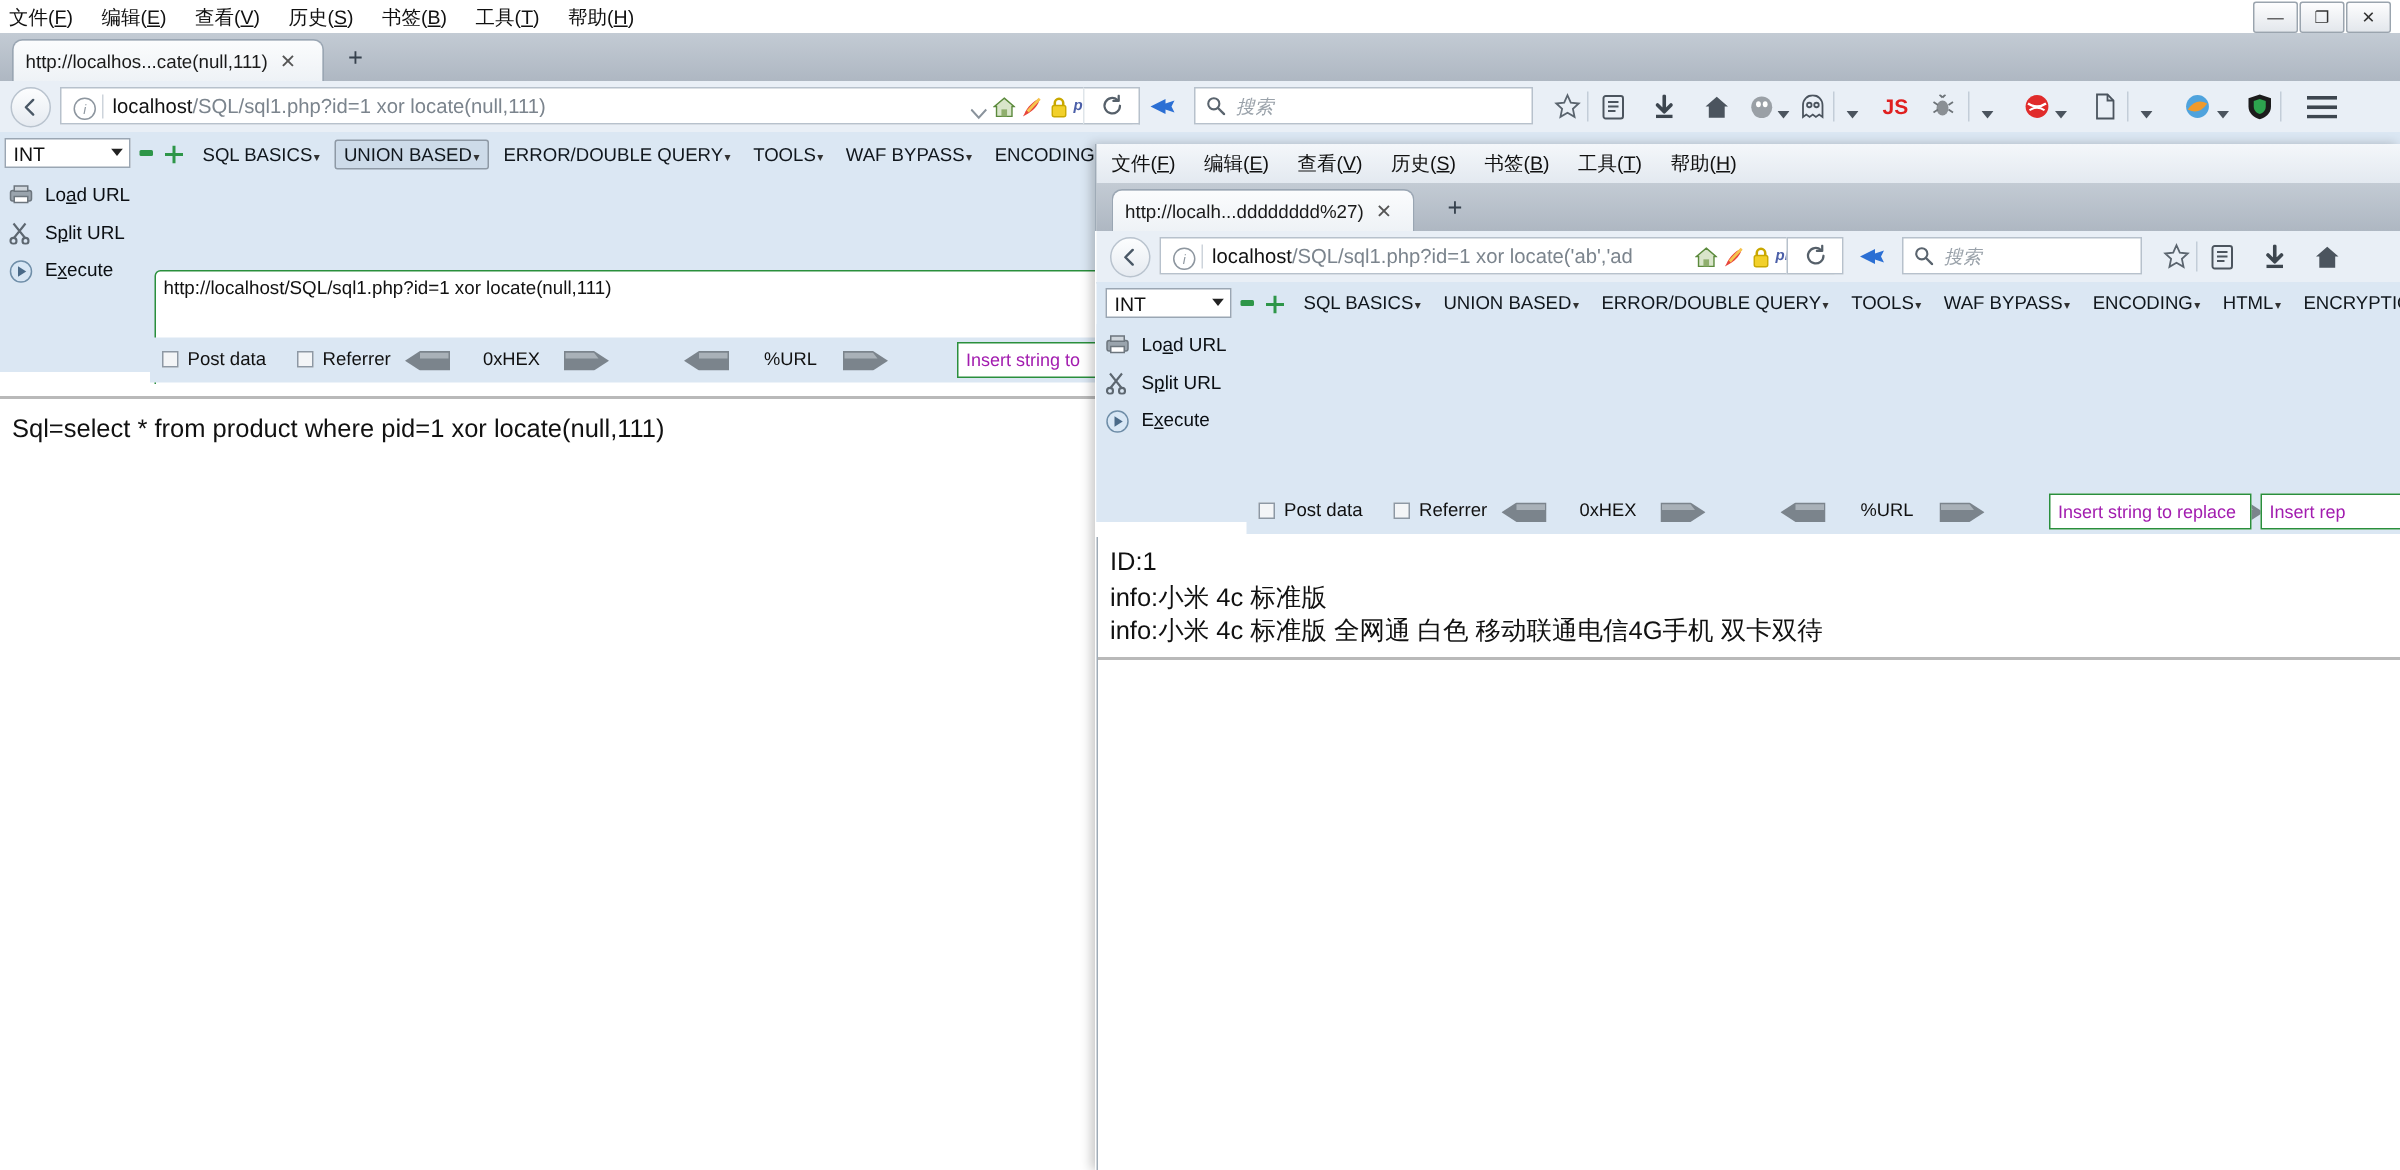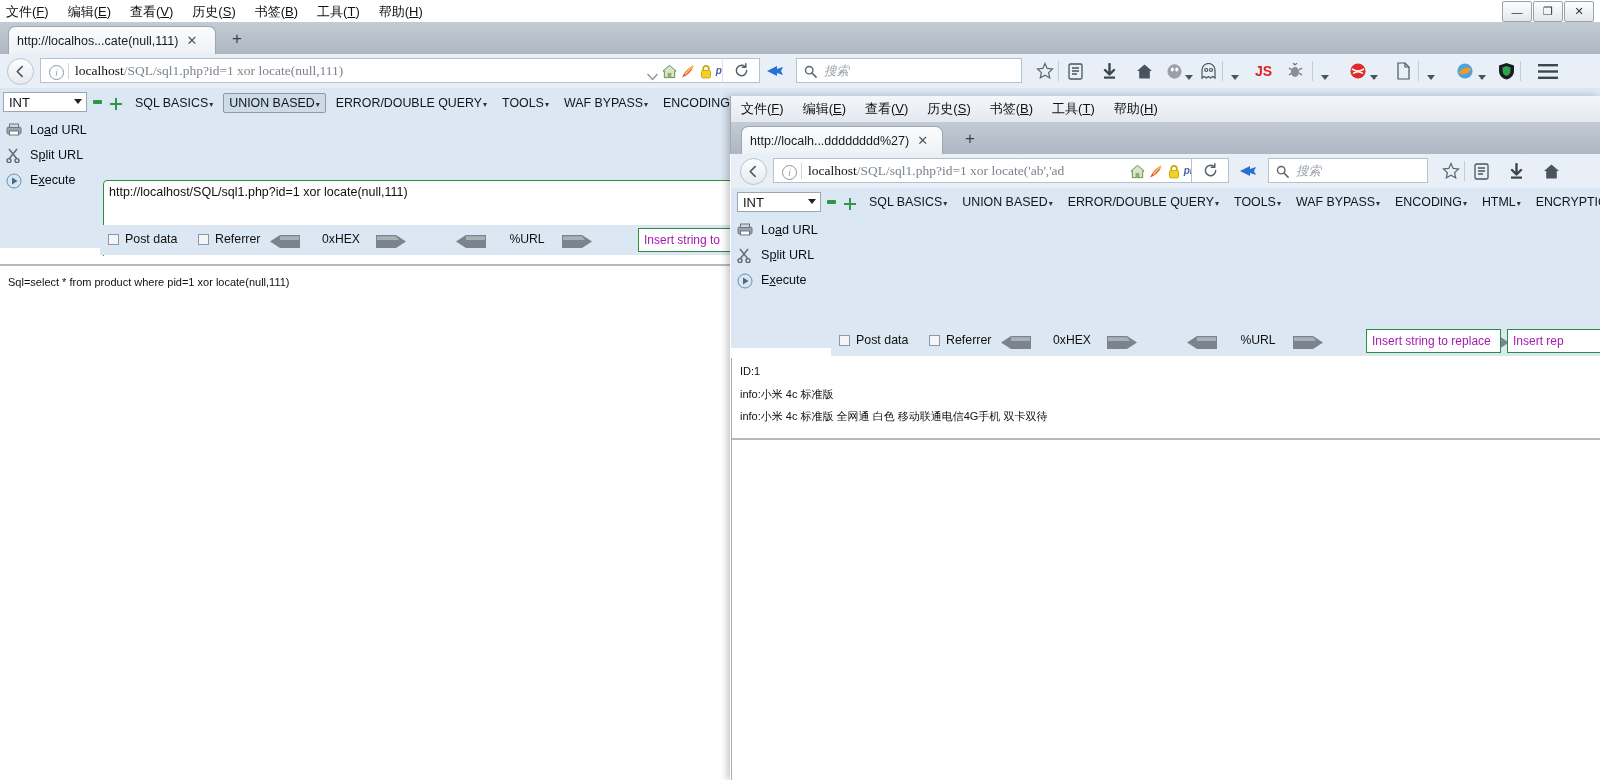--- a/index.html
+++ b/index.html
@@ -50,21 +50,21 @@
   
   .navbar{background:#e9eff6;border-bottom:1px solid #c3cdd8;}
   .navback{
     border-radius:50%;border:1px solid #b9c3ce;background:linear-gradient(180deg,#fcfdfe,#e6ebf1);
     display:flex;align-items:center;justify-content:center;color:#4a5866;
   }
   .urlbox{
     background:#fff;border:1px solid #b7c1cc;display:flex;align-items:center;
     box-sizing:border-box;
   }
-  .urltext{font-size:13.5px;color:#111;white-space:nowrap;overflow:hidden;font-family:Liberation Serif, serif;}
+  .urltext{font-size:13.5px;color:#111;white-space:nowrap;overflow:hidden;}
   .urltext .dim{color:#7b848d;}
   .infoi{
     border-radius:50%;border:1.3px solid #8d969f;color:#8d969f;
     display:flex;align-items:center;justify-content:center;font-size:9px;font-style:italic;
   }
   .searchbox{background:#fff;border:1px solid #b7c1cc;display:flex;align-items:center;box-sizing:border-box;}
   .searchph{font-size:12.5px;color:#9aa2aa;font-style:italic;}
 
   .ticon{display:flex;align-items:center;justify-content:center;font-size:14px;color:#43505d;}
 
@@ -88,21 +88,21 @@
   .hint-cn{color:#fb3b31;font-size:19px;white-space:nowrap;}
   .hb-bottom{background:#dbe7f3;display:flex;align-items:center;}
   .chk{width:11px;height:11px;border:1px solid #8d98a4;background:#f3f5f7;display:inline-block;box-sizing:border-box;}
   .hb-lbl{font-size:12.4px;color:#111;}
   .enc-name{font-size:12.2px;color:#111;}
   .repl{background:#fff;border:1px solid #2a8f3c;box-sizing:border-box;display:flex;align-items:center;padding-left:5px;}
   .repl span{font-size:12px;color:#a21caf;white-space:nowrap;}
 
   
   .pagebody{background:#fff;}
-  .res-line{font-size:11px;color:#111;white-space:nowrap;}
+  .res-line{font-size:17px;color:#111;white-space:nowrap;}
   .hr{background:#b9b9b9;height:2px;}
 
   
   #win2{
     left:730px;top:96px;width:870px;height:684px;background:#fff;
     box-shadow:-3px 0 7px rgba(0,0,0,.22);
   }
   #w2-titlebar{left:0;top:0;width:870px;height:26px;
     background:linear-gradient(180deg,#f4f7fa 0%,#e3e9f0 100%);
     border-left:1px solid #9fabb7;}

